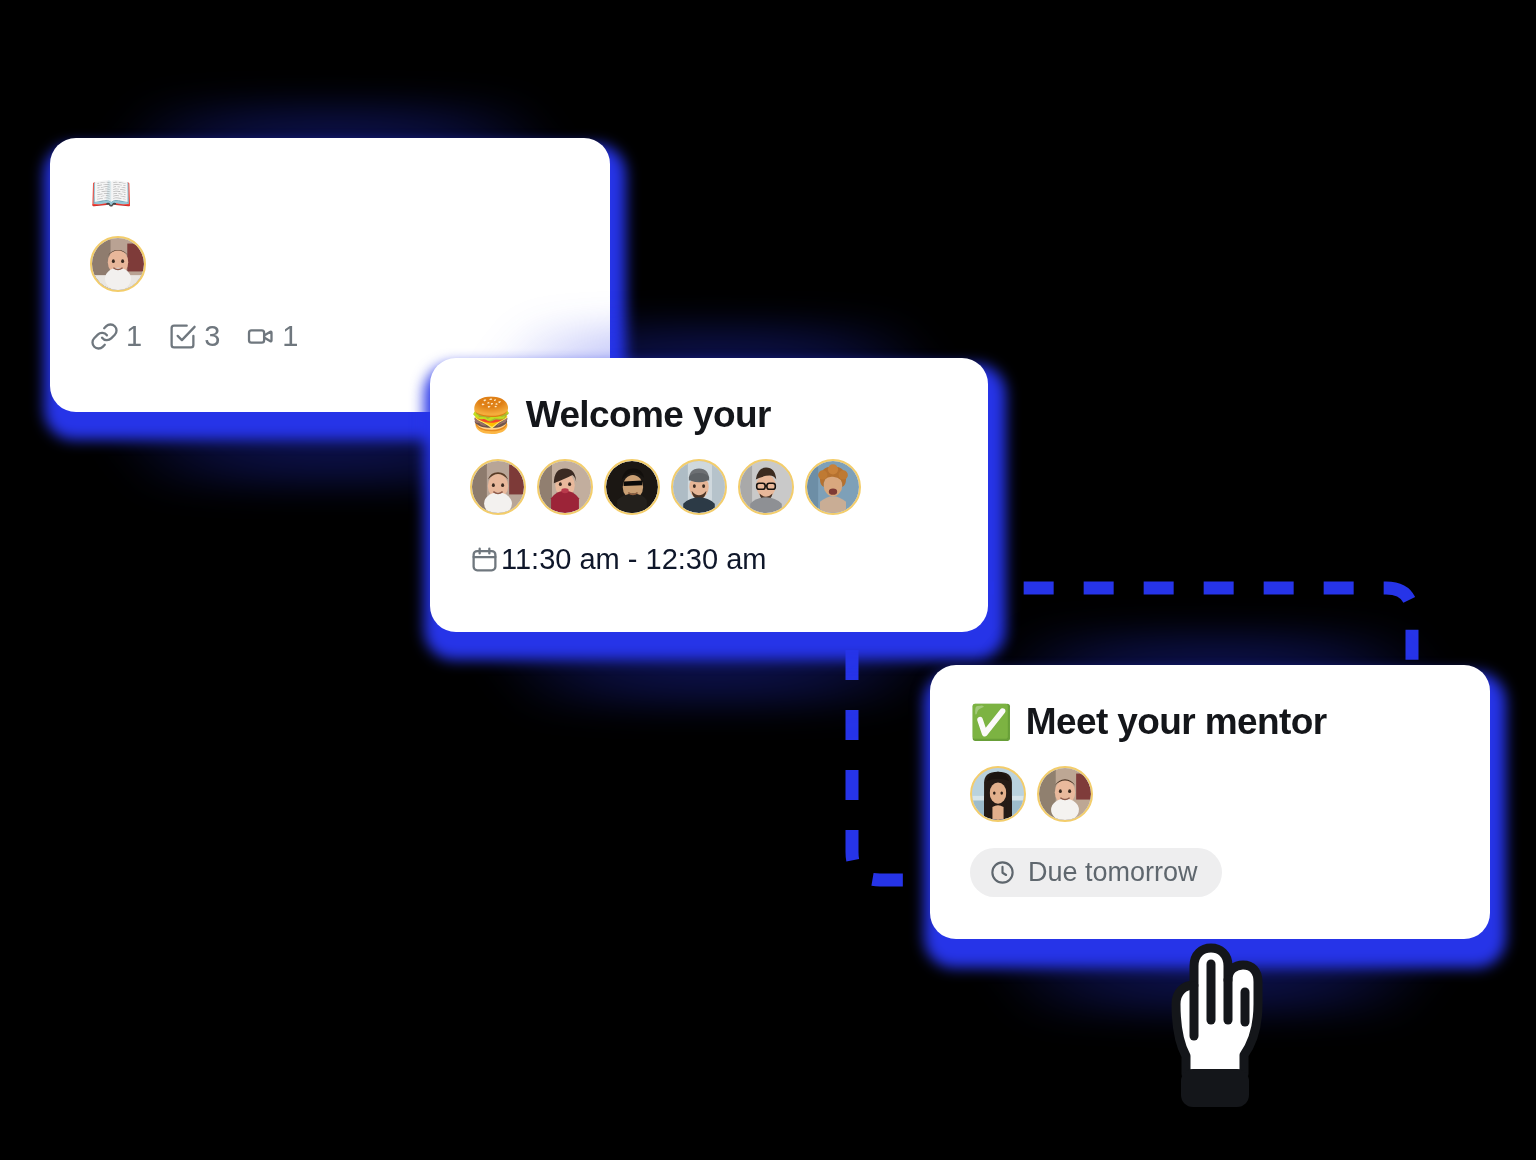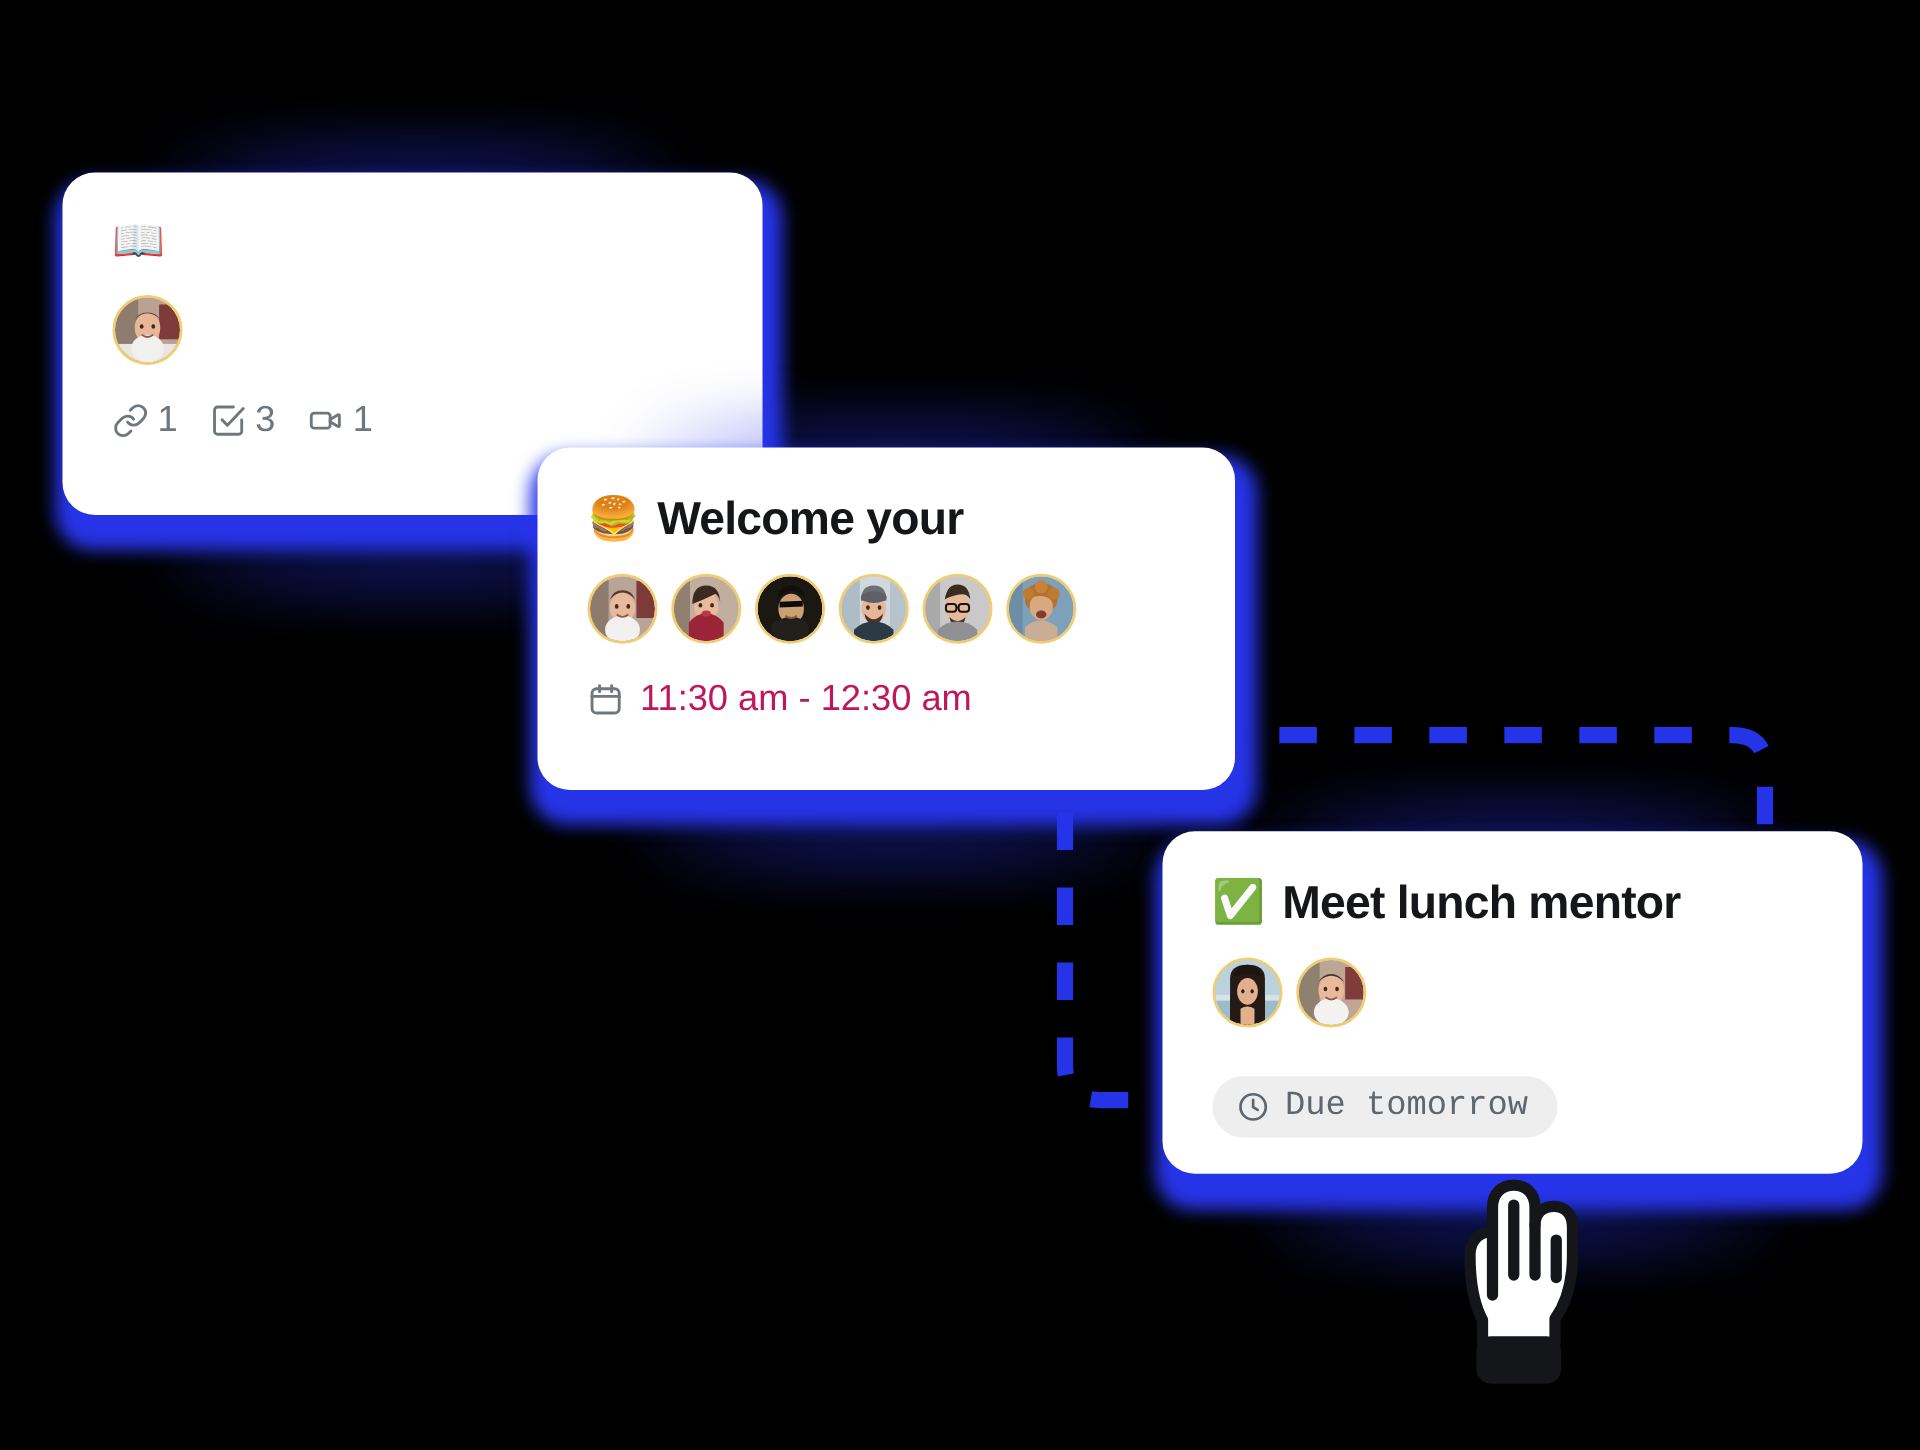--- a/index.html
+++ b/index.html
@@ -101,39 +101,38 @@
     font-size: 29px;
     color: #6f777e;
     line-height: 1;
   }
   .meta-item svg { display: block; }
 
   
   .time-row {
     display: flex;
     align-items: center;
-    gap: 13px;
+    gap: 2px;
     margin-top: 28px;
     font-size: 29px;
-    color: #be185d;
+    color: #0f172a;
   }
   .time-row svg { display: block; flex: 0 0 auto; }
 
   
   .due-pill {
     display: inline-flex;
     gap: 12px;
-    margin-top: 39px;
+    margin-top: 26px;
     background: #eeeeef;
     border-radius: 999px;
     padding: 11px 24px 11px 19px;
     font-size: 27px;
     color: #5f676e;
     line-height: 1;
-    font-family: Liberation Mono, monospace;
   }
   .due-pill svg { display: block; flex: 0 0 auto; }
 
   
   .connector {
     position: absolute;
     left: 0;
     top: 0;
     width: 1536px;
     height: 1160px;
@@ -393,21 +392,21 @@
     </div>
   </div>
 
   <div class="card-noise" style="left:886px; top:632px; width:660px; height:382px;"></div>
   <div class="card-glow" style="left:924px; top:672px; width:582px; height:296px;"></div>
 
   <div class="card" style="left:930px; top:665px; width:560px; height:274px;">
     <div class="card-inner">
       <div class="card-title">
         <span class="title-emoji emoji-box">✅</span>
-        <span>Meet lunch mentor</span>
+        <span>Meet your mentor</span>
       </div>
 
       <div class="avatar-row">
         <span class="avatar">
           <span class="face">
             <svg viewBox="0 0 56 56" width="100%" height="100%">
               <defs>
                   <clipPath id="c3a">
                     <circle cx="28" cy="28" r="28"></circle>
                   </clipPath>

